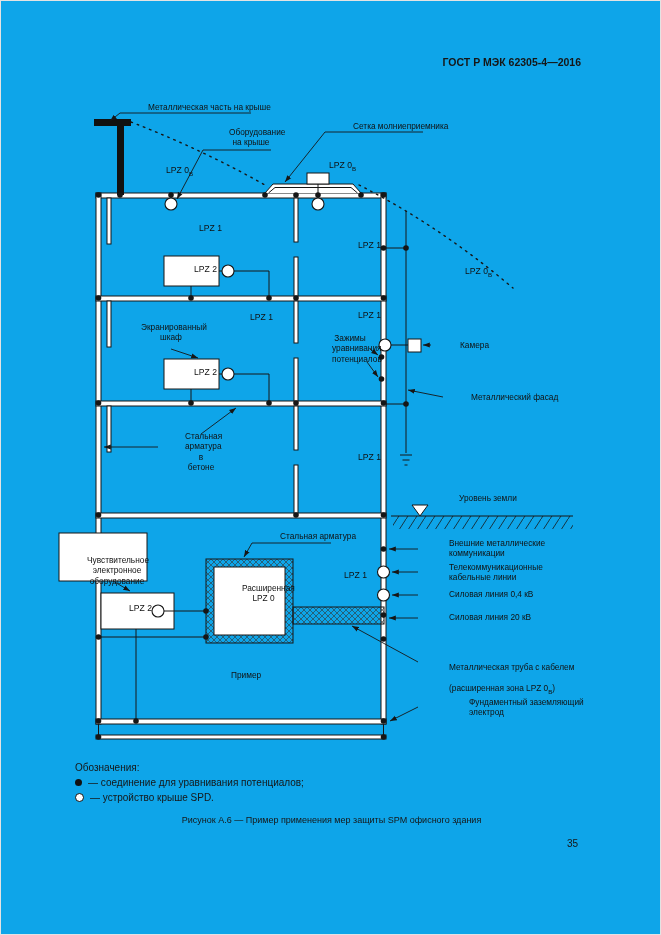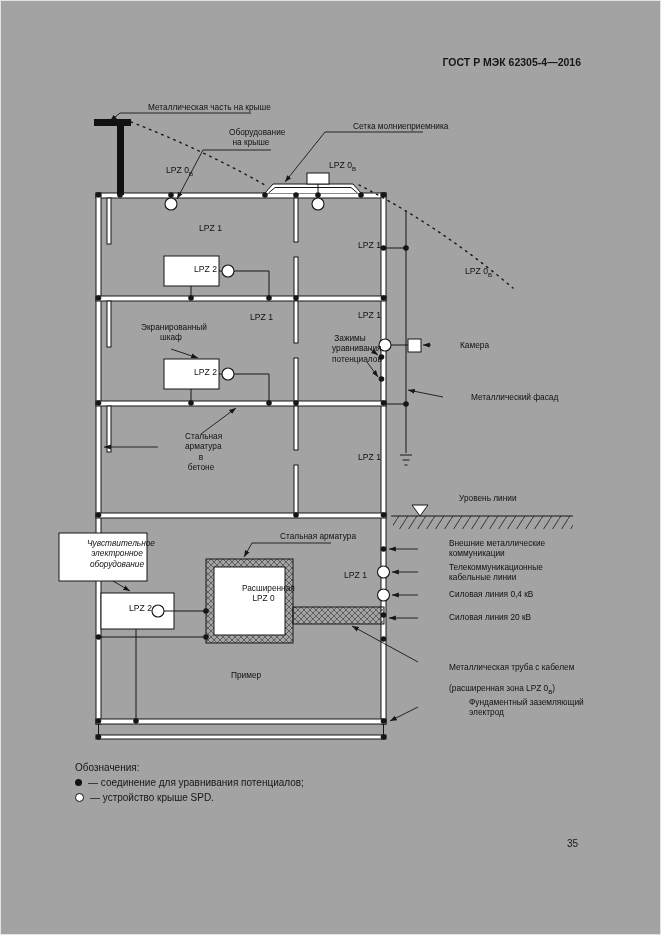--- a/index.html
+++ b/index.html
@@ -1,18 +1,18 @@
 <!DOCTYPE html>
 <html><head>
 <meta charset="utf-8">
 <style>
   * { margin:0; padding:0; box-sizing:border-box; }
   html,body { background:#fff; }
   .page {
-    position:relative; width:661px; height:935px; background:#a3a3a3;
+    position:relative; width:661px; height:935px; background:#0ea5e9;
     font-family:"Liberation Sans", sans-serif; color:#161616;
     border:1px solid #e3e3e3; overflow:hidden;
   }
   svg { position:absolute; left:0; top:0; }
   .lbl {
     position:absolute; font-size:8.3px; line-height:1.26; color:#111;
     white-space:pre-line; width:max-content;padding-left:28px;
   }
   .ctr { text-align:center; }
   .zone { font-size:8.6px; white-space:nowrap; }
@@ -194,20 +194,21 @@
     <line x1="417" y1="548" x2="388" y2="548"></line>
     <line x1="417" y1="571" x2="391" y2="571"></line>
     <line x1="417" y1="594" x2="391" y2="594"></line>
     <line x1="417" y1="617" x2="388" y2="617"></line>
     <line x1="417" y1="661" x2="351" y2="625"></line>
     <line x1="417" y1="706" x2="389" y2="720"></line>
   </g>
 </svg>
 
 <div class="hdr" style="left:420px; top:55px; width:160px;">ГОСТ Р МЭК 62305-4—2016</div>
+<div class="caption" style="left:0; top:814px; width:661px;">Рисунок А.6 — Пример применения мер защиты SPM офисного здания</div>
 <div class="pnum" style="left:566px; top:837px;">35</div>
 
 <div class="lbl" style="left:119px; top:101px;">Металлическая часть на крыше</div>
 <div class="lbl ctr" style="left:200px; top:126px; width:72px;">Оборудование
 на крыше</div>
 <div class="lbl" style="left:324px; top:120px;">Сетка молниеприемника</div>
 
 <div class="lbl zone" style="left:137px; top:164px;"><span>LPZ 0</span><sub class="sb">B</sub></div>
 <div class="lbl zone" style="left:300px; top:159px;"><span>LPZ 0</span><sub class="sb">B</sub></div>
 <div class="lbl zone" style="left:436px; top:265px;"><span>LPZ 0</span><sub class="sb">B</sub></div>
@@ -226,22 +227,22 @@
 <div class="lbl ctr" style="left:112px; top:321px; width:88px;">Экранированный
 шкаф</div>
 <div class="lbl ctr" style="left:303px; top:332px; width:64px;">Зажимы
 уравнивания
 потенциалов</div>
 <div class="lbl" style="left:431px; top:339px;">Камера</div>
 <div class="lbl" style="left:442px; top:391px;">Металлический фасад</div>
 <div class="lbl ctr" style="left:156px; top:430px; width:60px;">Стальная
 арматура
 в бетоне</div>
-<div class="lbl" style="left:430px; top:492px;">Уровень линии</div>
-<div class="lbl ctr" style="left:58px; top:537px; width:88px;font-style:italic;">Чувствительное
+<div class="lbl" style="left:430px; top:492px;">Уровень земли</div>
+<div class="lbl ctr" style="left:58px; top:554px; width:88px;">Чувствительное
 электронное
 оборудование</div>
 <div class="lbl" style="left:251px; top:530px;">Стальная арматура</div>
 <div class="lbl ctr" style="left:213px; top:582px; width:71px;">Расширенная
 LPZ 0</div>
 
 <div class="lbl" style="left:420px; top:537px;">Внешние металлические
 коммуникации</div>
 <div class="lbl" style="left:420px; top:561px;">Телекоммуникационные
 кабельные линии</div>

